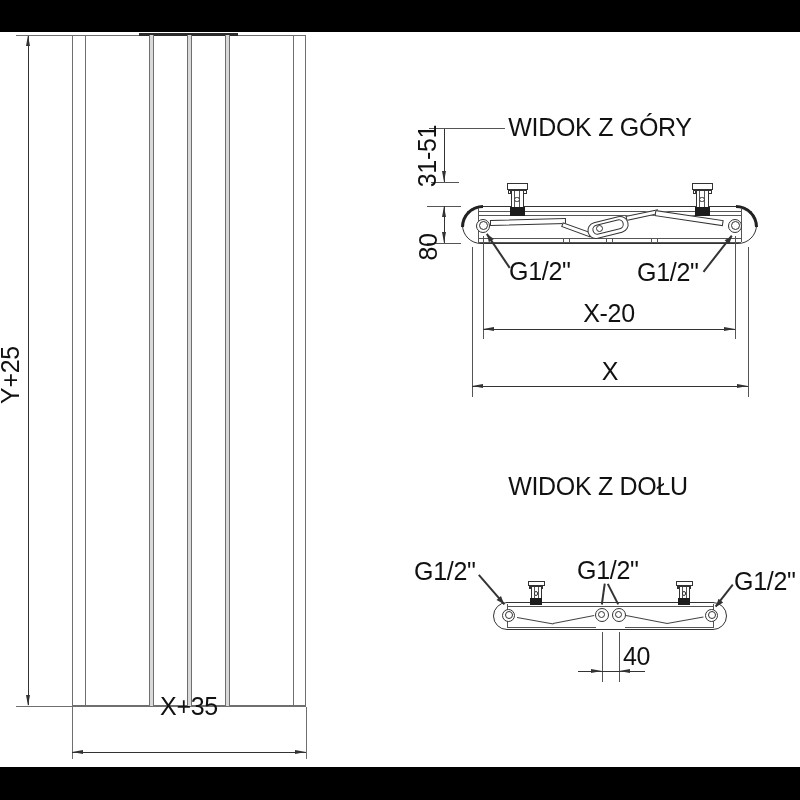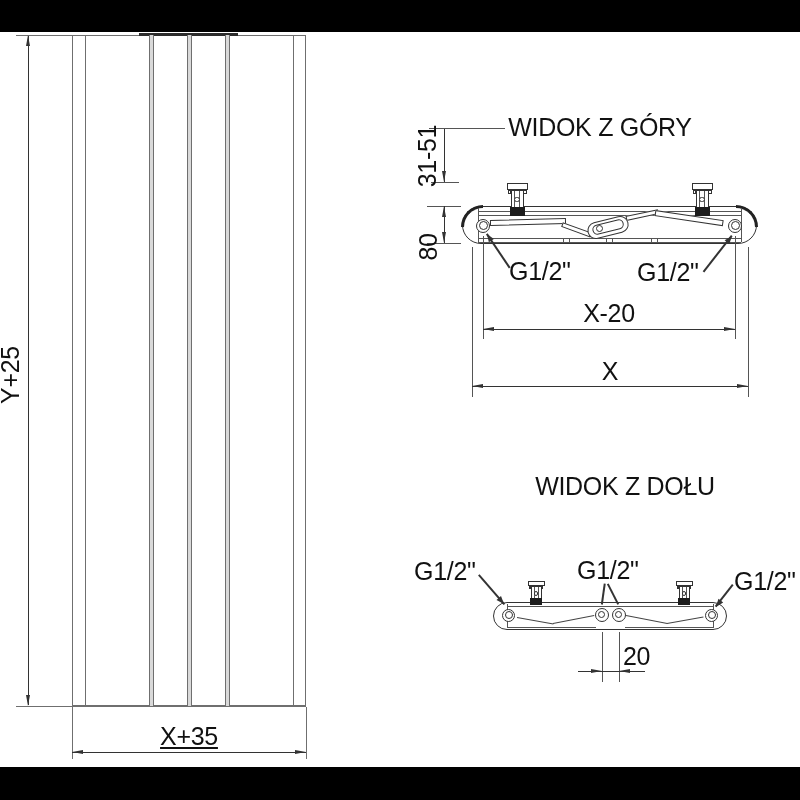--- a/index.html
+++ b/index.html
@@ -70,21 +70,21 @@
     <div class="vl dk" style="left:27.6px; top:36px; height:669px;"></div>
     <div class="arr a-up" style="left:25.5px; top:35px;"></div>
     <div class="arr a-down" style="left:25.5px; top:695px;"></div>
     <div class="lbl ctr rot" style="left:-50px; top:362px; width:120px; height:26px;">Y+25</div>
 
     <div class="vl" style="left:72px;  top:707px; height:52px;"></div>
     <div class="vl" style="left:306px; top:707px; height:52px;"></div>
     <div class="hl dk" style="left:72px; top:752px; width:234px;"></div>
     <div class="arr a-left" style="left:72px;  top:749.5px;"></div>
     <div class="arr a-right" style="left:295px; top:749.5px;"></div>
-    <div class="lbl ctr" style="left:109px; top:722px; width:160px; height:28px;text-decoration:underline;">X+35</div>
+    <div class="lbl ctr" style="left:109px; top:692px; width:160px; height:28px;">X+35</div>
   </div>
 
   <div>
     <div class="lbl ctr" style="left:450px; top:113px; width:300px; height:28px;">WIDOK Z GÓRY</div>
 
     <div class="capsule" style="left:462px; top:206px; width:295px; height:38px; border-radius:19px;"></div>
     <div class="caparc" style="left:461px; top:205px; border-top:3px solid #222; border-left:3px solid #222; border-top-left-radius:22px;"></div>
     <div class="caparc" style="left:736px; top:205px; border-top:3px solid #222; border-right:3px solid #222; border-top-right-radius:22px;"></div>
     <div class="vl" style="left:478px; top:208px; height:34px; background:#555;"></div>
     <div class="vl" style="left:741px; top:208px; height:34px; background:#555;"></div>
@@ -156,21 +156,21 @@
 
     <div class="vl" style="left:472px; top:247px; height:150px; background:#555;"></div>
     <div class="vl" style="left:748px; top:247px; height:150px; background:#555;"></div>
     <div class="hl dk" style="left:472px; top:386px; width:276px;"></div>
     <div class="arr a-left" style="left:472px; top:383.5px;"></div>
     <div class="arr a-right" style="left:737px; top:383.5px;"></div>
     <div class="lbl ctr" style="left:530px; top:357px; width:160px; height:28px;">X</div>
   </div>
 
   <div>
-    <div class="lbl ctr" style="left:475px; top:472px; width:300px; height:28px;">WIDOK Z DOŁU</div>
+    <div class="lbl ctr" style="left:448px; top:472px; width:300px; height:28px;">WIDOK Z DOŁU</div>
 
     <div class="capsule" style="left:493px; top:601.5px; width:234px; height:28.5px; border-radius:14.25px;"></div>
     <div class="vl" style="left:507px; top:604px; height:24px; background:#555;"></div>
     <div class="vl" style="left:713px; top:604px; height:24px; background:#555;"></div>
     <div class="hl" style="left:507px; top:605.5px; width:206px; background:#555;"></div>
     <div class="hl" style="left:507px; top:626.5px; width:89px;  background:#555;"></div>
     <div class="hl" style="left:625px; top:626.5px; width:88px;  background:#555;"></div>
 
     <div class="zl" style="left:517px; top:616.5px; width:37px; transform:rotate(10deg);"></div>
     <div class="zl" style="left:553px; top:623px;   width:42px; transform:rotate(-11deg);"></div>
@@ -214,16 +214,16 @@
 
     <div class="lbl" style="left:734px; top:567px;">G1/2"</div>
     <div class="ldr" style="left:733px; top:584px; width:27.8px; transform:rotate(128deg);"></div>
     <div class="la" style="left:708px; top:603.5px; transform:rotate(127deg);"></div>
 
     <div class="vl" style="left:601.5px; top:632px; height:50px; background:#555;"></div>
     <div class="vl" style="left:618.5px; top:632px; height:50px; background:#555;"></div>
     <div class="hl dk" style="left:578px; top:671.3px; width:67px;"></div>
     <div class="arr a-right" style="left:590.5px; top:669px;"></div>
     <div class="arr a-left" style="left:618.5px; top:669px;"></div>
-    <div class="lbl" style="left:623px; top:642px;">20</div>
+    <div class="lbl" style="left:623px; top:642px;">40</div>
   </div>
 
 </div>
 
 </body></html>

